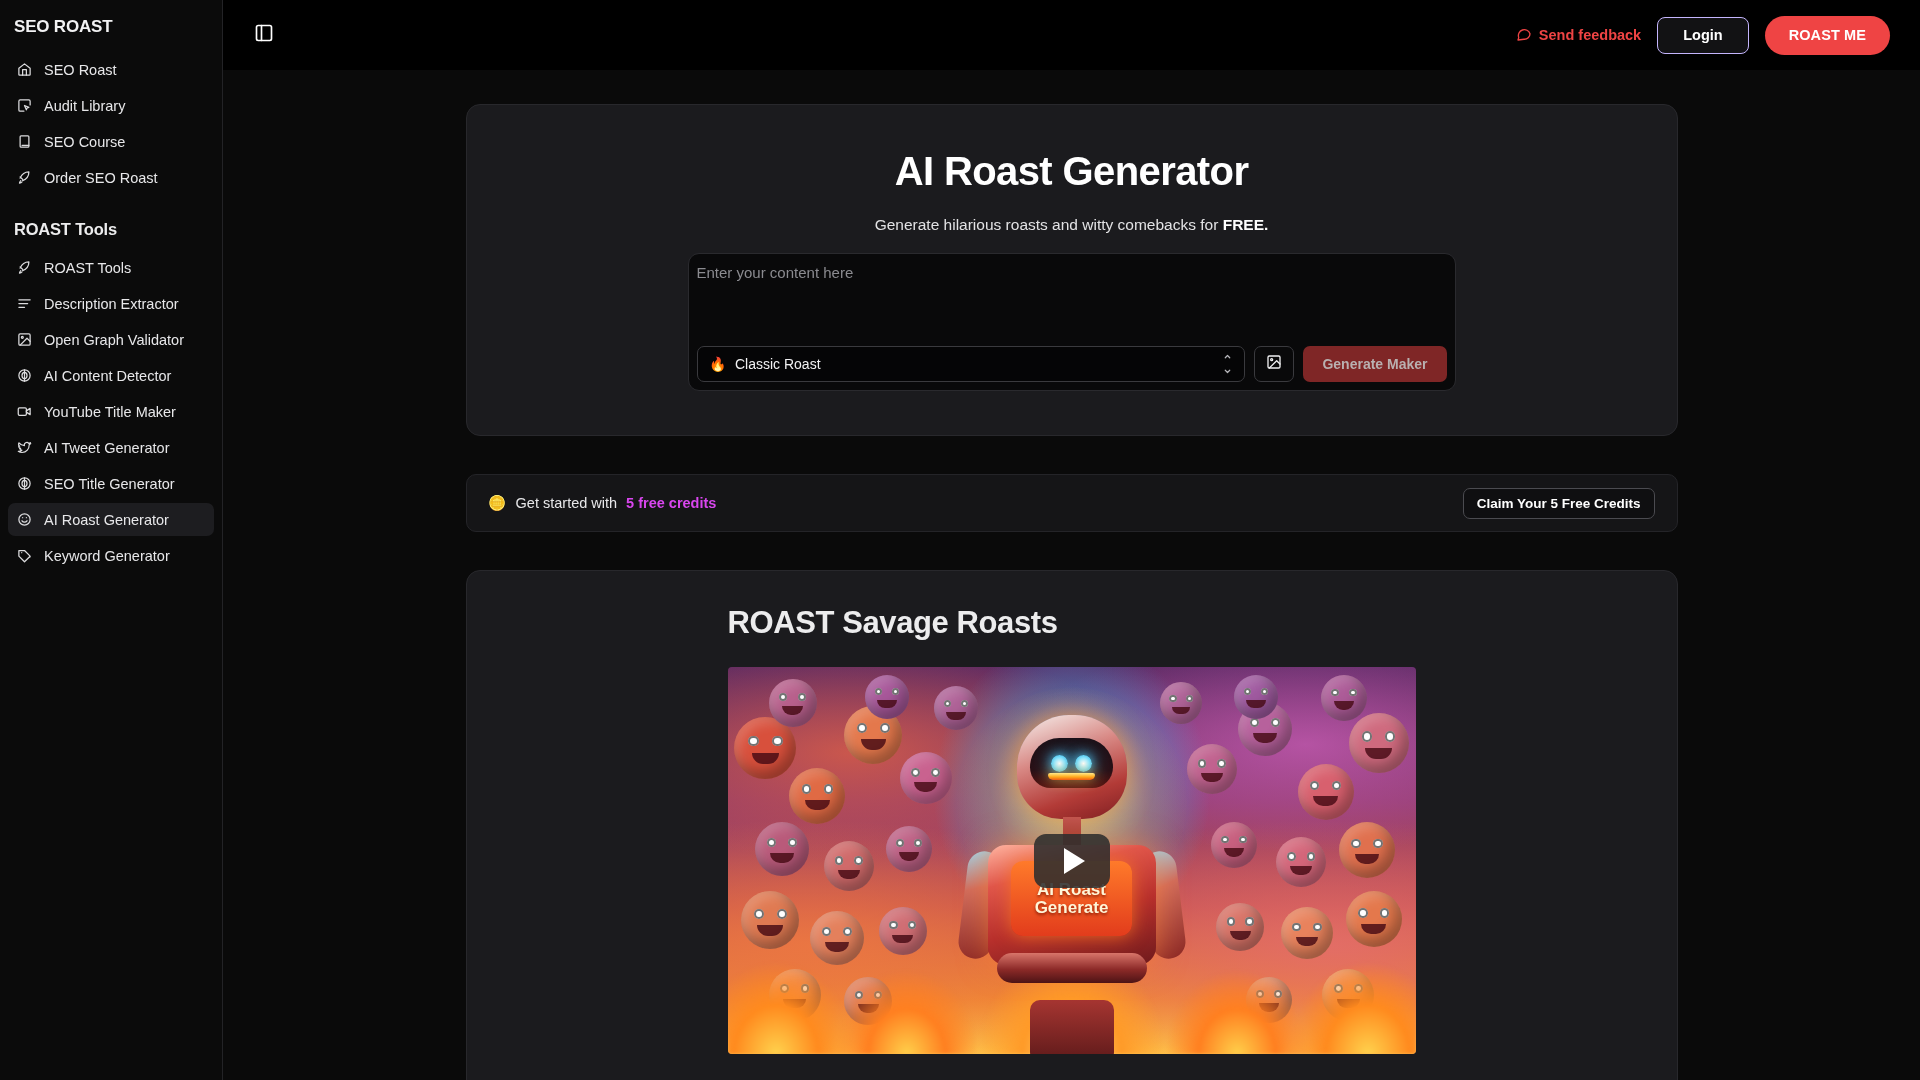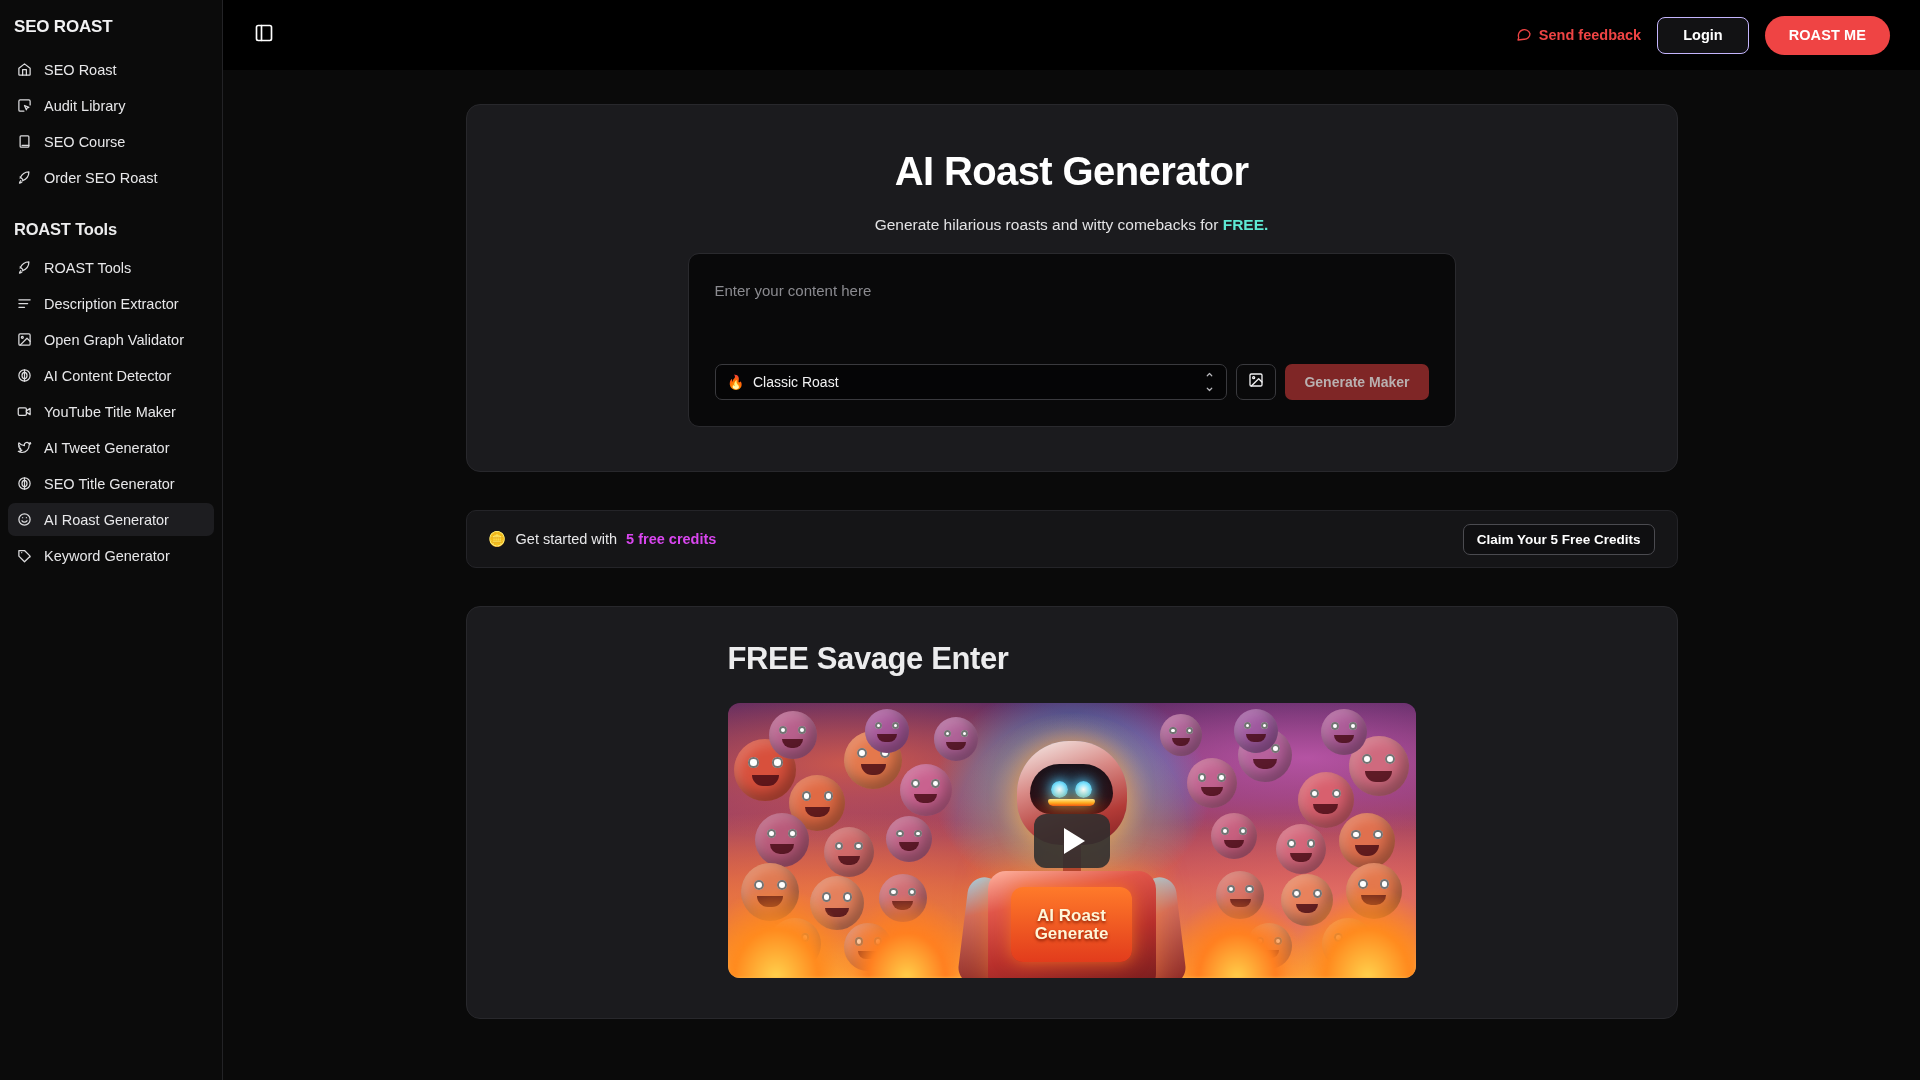--- a/index.html
+++ b/index.html
@@ -88,26 +88,26 @@
     border-radius: 14px; padding: 44px 40px 44px;
   }
   .hero-title {
     text-align: center; font-size: 40px; font-weight: 700;
     color: #fff; letter-spacing: -0.6px;
   }
   .hero-sub {
     text-align: center; margin-top: 22px;
     font-size: 15.5px; color: #e2e2e4; font-weight: 400;
   }
-  .hero-sub b { font-weight: 700; color: #5eead4; }
+  .hero-sub b { font-weight: 700; color: #ffffff; }
 
   .form-box {
     margin: 19px auto 0; width: 768px;
     background: #09090a; border: 1px solid #2a2a2e;
-    border-radius: 11px; padding: 26px;
+    border-radius: 11px; padding: 8px;
   }
   .ta {
     width: 100%; height: 72px; background: transparent;
     border: none; outline: none; resize: none;
     color: #d8d8da; font-size: 15px;
     font-family: "Liberation Sans", sans-serif;
     line-height: 1.4;
   }
   .ta::placeholder { color: #8b8b90; }
   .form-row { display: flex; align-items: center; gap: 9px; margin-top: 8px; }
@@ -162,21 +162,21 @@
     margin-top: 38px;
     background: #1b1b1e; border: 1px solid #28282c;
     border-radius: 14px; padding: 34px 0 40px;
   }
   .savage-inner { width: 688px; margin: 0 auto; }
   .savage-title {
     font-size: 31px; font-weight: 700; color: #ececed;
     letter-spacing: -0.4px; margin-bottom: 26px;
   }
   .video {
-    width: 688px; height: 275px; border-radius: 12px;
+    width: 688px; height: 387px; border-radius: 4px;
     position: relative; overflow: hidden;
     background: #2a1030; cursor: pointer; padding-left: 16px;
   }
   .v-bg {
     position: absolute; inset: 0;
     background:
       radial-gradient(ellipse 28% 55% at 50% 32%, rgba(110,225,255,.92) 0%, rgba(60,170,230,.45) 42%, rgba(0,0,0,0) 72%),
       radial-gradient(ellipse 60% 40% at 18% 22%, rgba(222,96,70,.80) 0%, rgba(120,40,60,0) 70%),
       radial-gradient(ellipse 60% 40% at 84% 20%, rgba(198,92,180,.78) 0%, rgba(90,30,90,0) 70%),
       radial-gradient(ellipse 70% 45% at 12% 72%, rgba(238,120,66,.85) 0%, rgba(110,40,30,0) 72%),
@@ -512,21 +512,21 @@
           <div class="credits-left">
             <span>🪙</span>
             <span>Get started with </span>
               <b>5 free credits</b>
           </div>
           <button class="claim-btn">Claim Your 5 Free Credits</button>
         </div>
 
         <div class="savage-card">
           <div class="savage-inner">
-            <h2 class="savage-title">FREE Savage Enter</h2>
+            <h2 class="savage-title">ROAST Savage Roasts</h2>
 
             <div class="video">
               <div class="v-bg"></div>
 
               <div class="v-faces">
                 <div class="face" style="left:1%;top:13%;width:62px;height:62px;background:#d8503c;">
                     <i></i>
                   </div>
                 <div class="face" style="left:9%;top:26%;width:56px;height:56px;background:#e06a44;">
                     <i></i>

